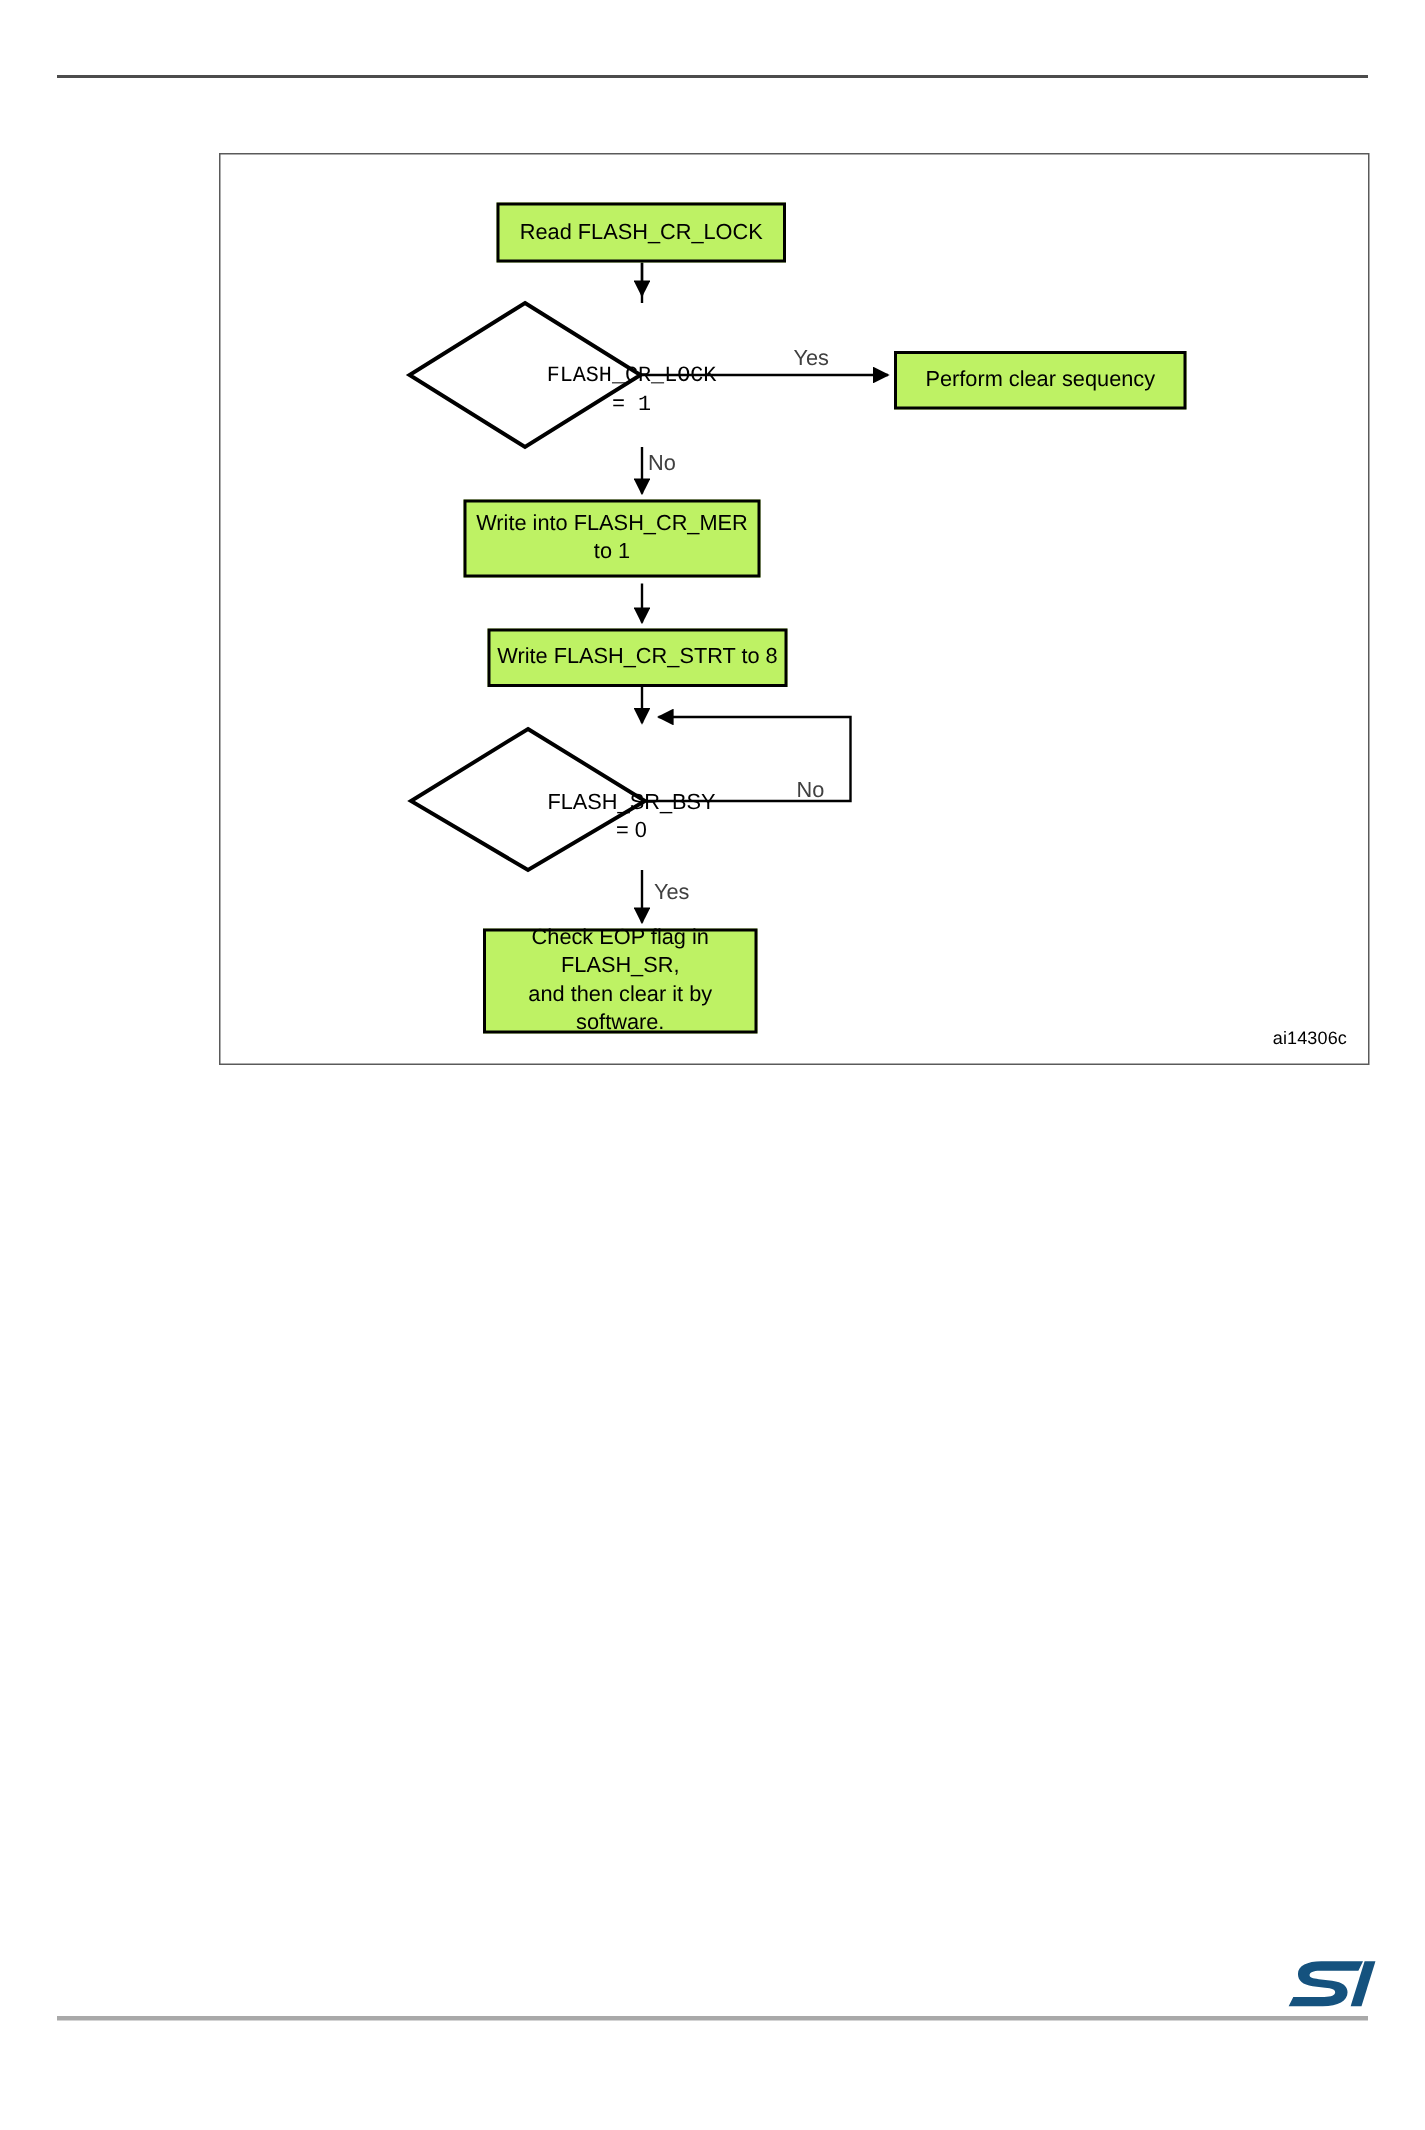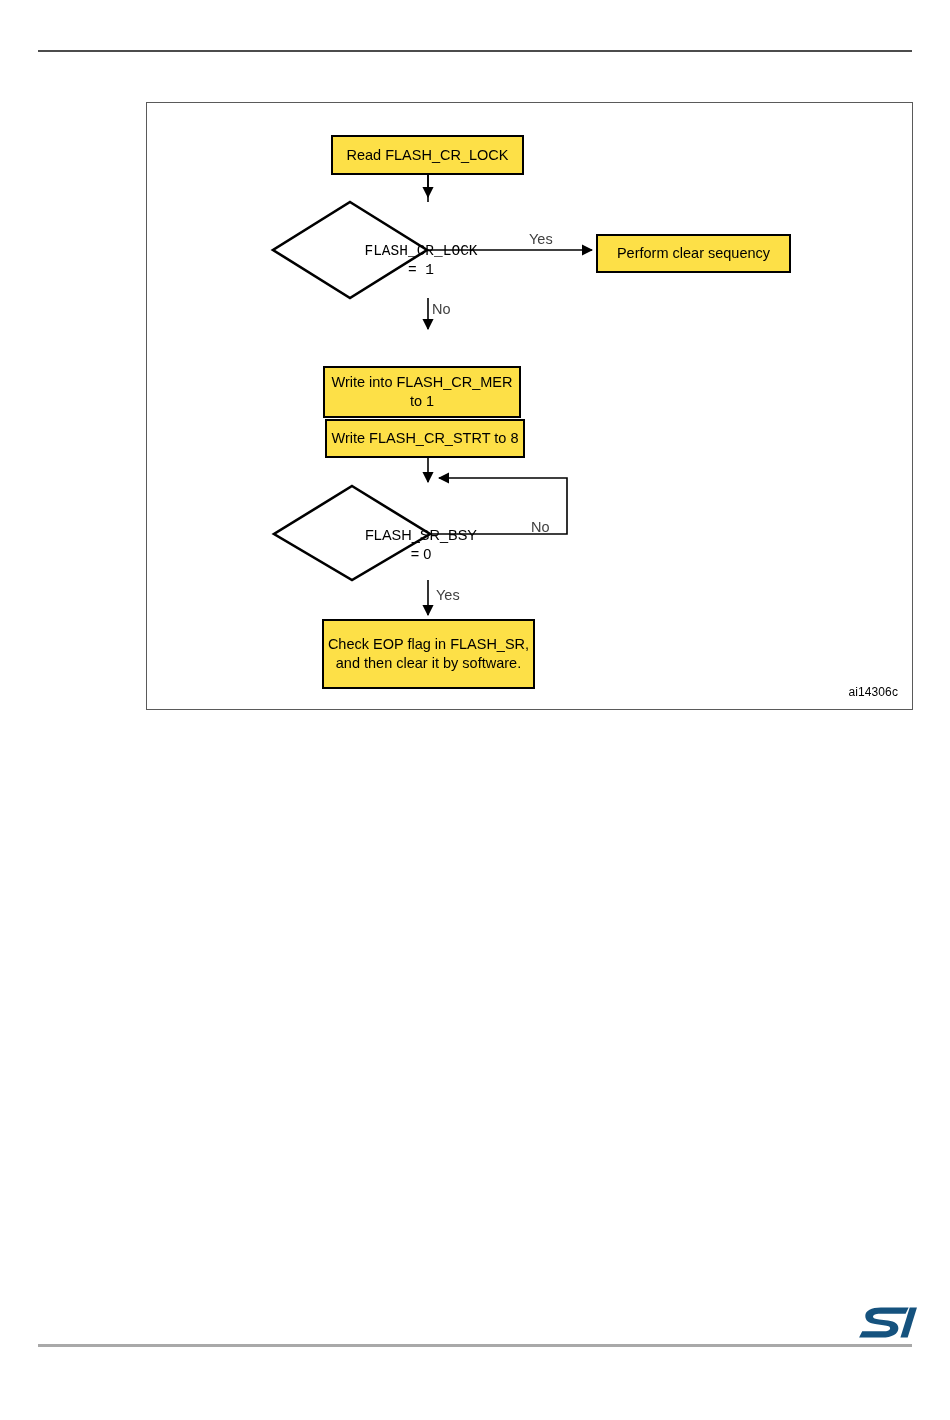--- a/index.html
+++ b/index.html
@@ -65,36 +65,36 @@
   }
 
   
   .node {
     position: absolute;
     box-sizing: border-box;
     display: flex;
     align-items: center;
     justify-content: center;
     text-align: center;
-    background: #fde047;
+    background: #bef264;
     font-size: 14.5px;
     line-height: 19px;
     color: #000000;
     white-space: pre-line;
   }
   .node.process {
     border: 2.2px solid #000000;
   }
 
   
   #node-read          { left: 184px; top: 32px;  width: 193px; height: 40px; }
   #node-unlock        { left: 449px; top: 131px; width: 195px; height: 39px; }
-  #node-write-mer     { left: 176px; top: 230px; width: 198px; height: 52px; margin-top: 33px; }
+  #node-write-mer     { left: 162px; top: 230px; width: 198px; height: 52px; }
   #node-write-strt    { left: 178px; top: 316px; width: 200px; height: 39px; }
-  #node-check-eop     { left: 175px; top: 516px; width: 213px; height: 70px; text-align: center; }
+  #node-check-eop     { left: 175px; top: 516px; width: 183px; height: 70px; text-align: center; }
 
   
   .decision-label {
     position: absolute;
     text-align: center;
     font-size: 14.5px;
     line-height: 19px;
     color: #000000;
     white-space: pre-line;
     pointer-events: none;

